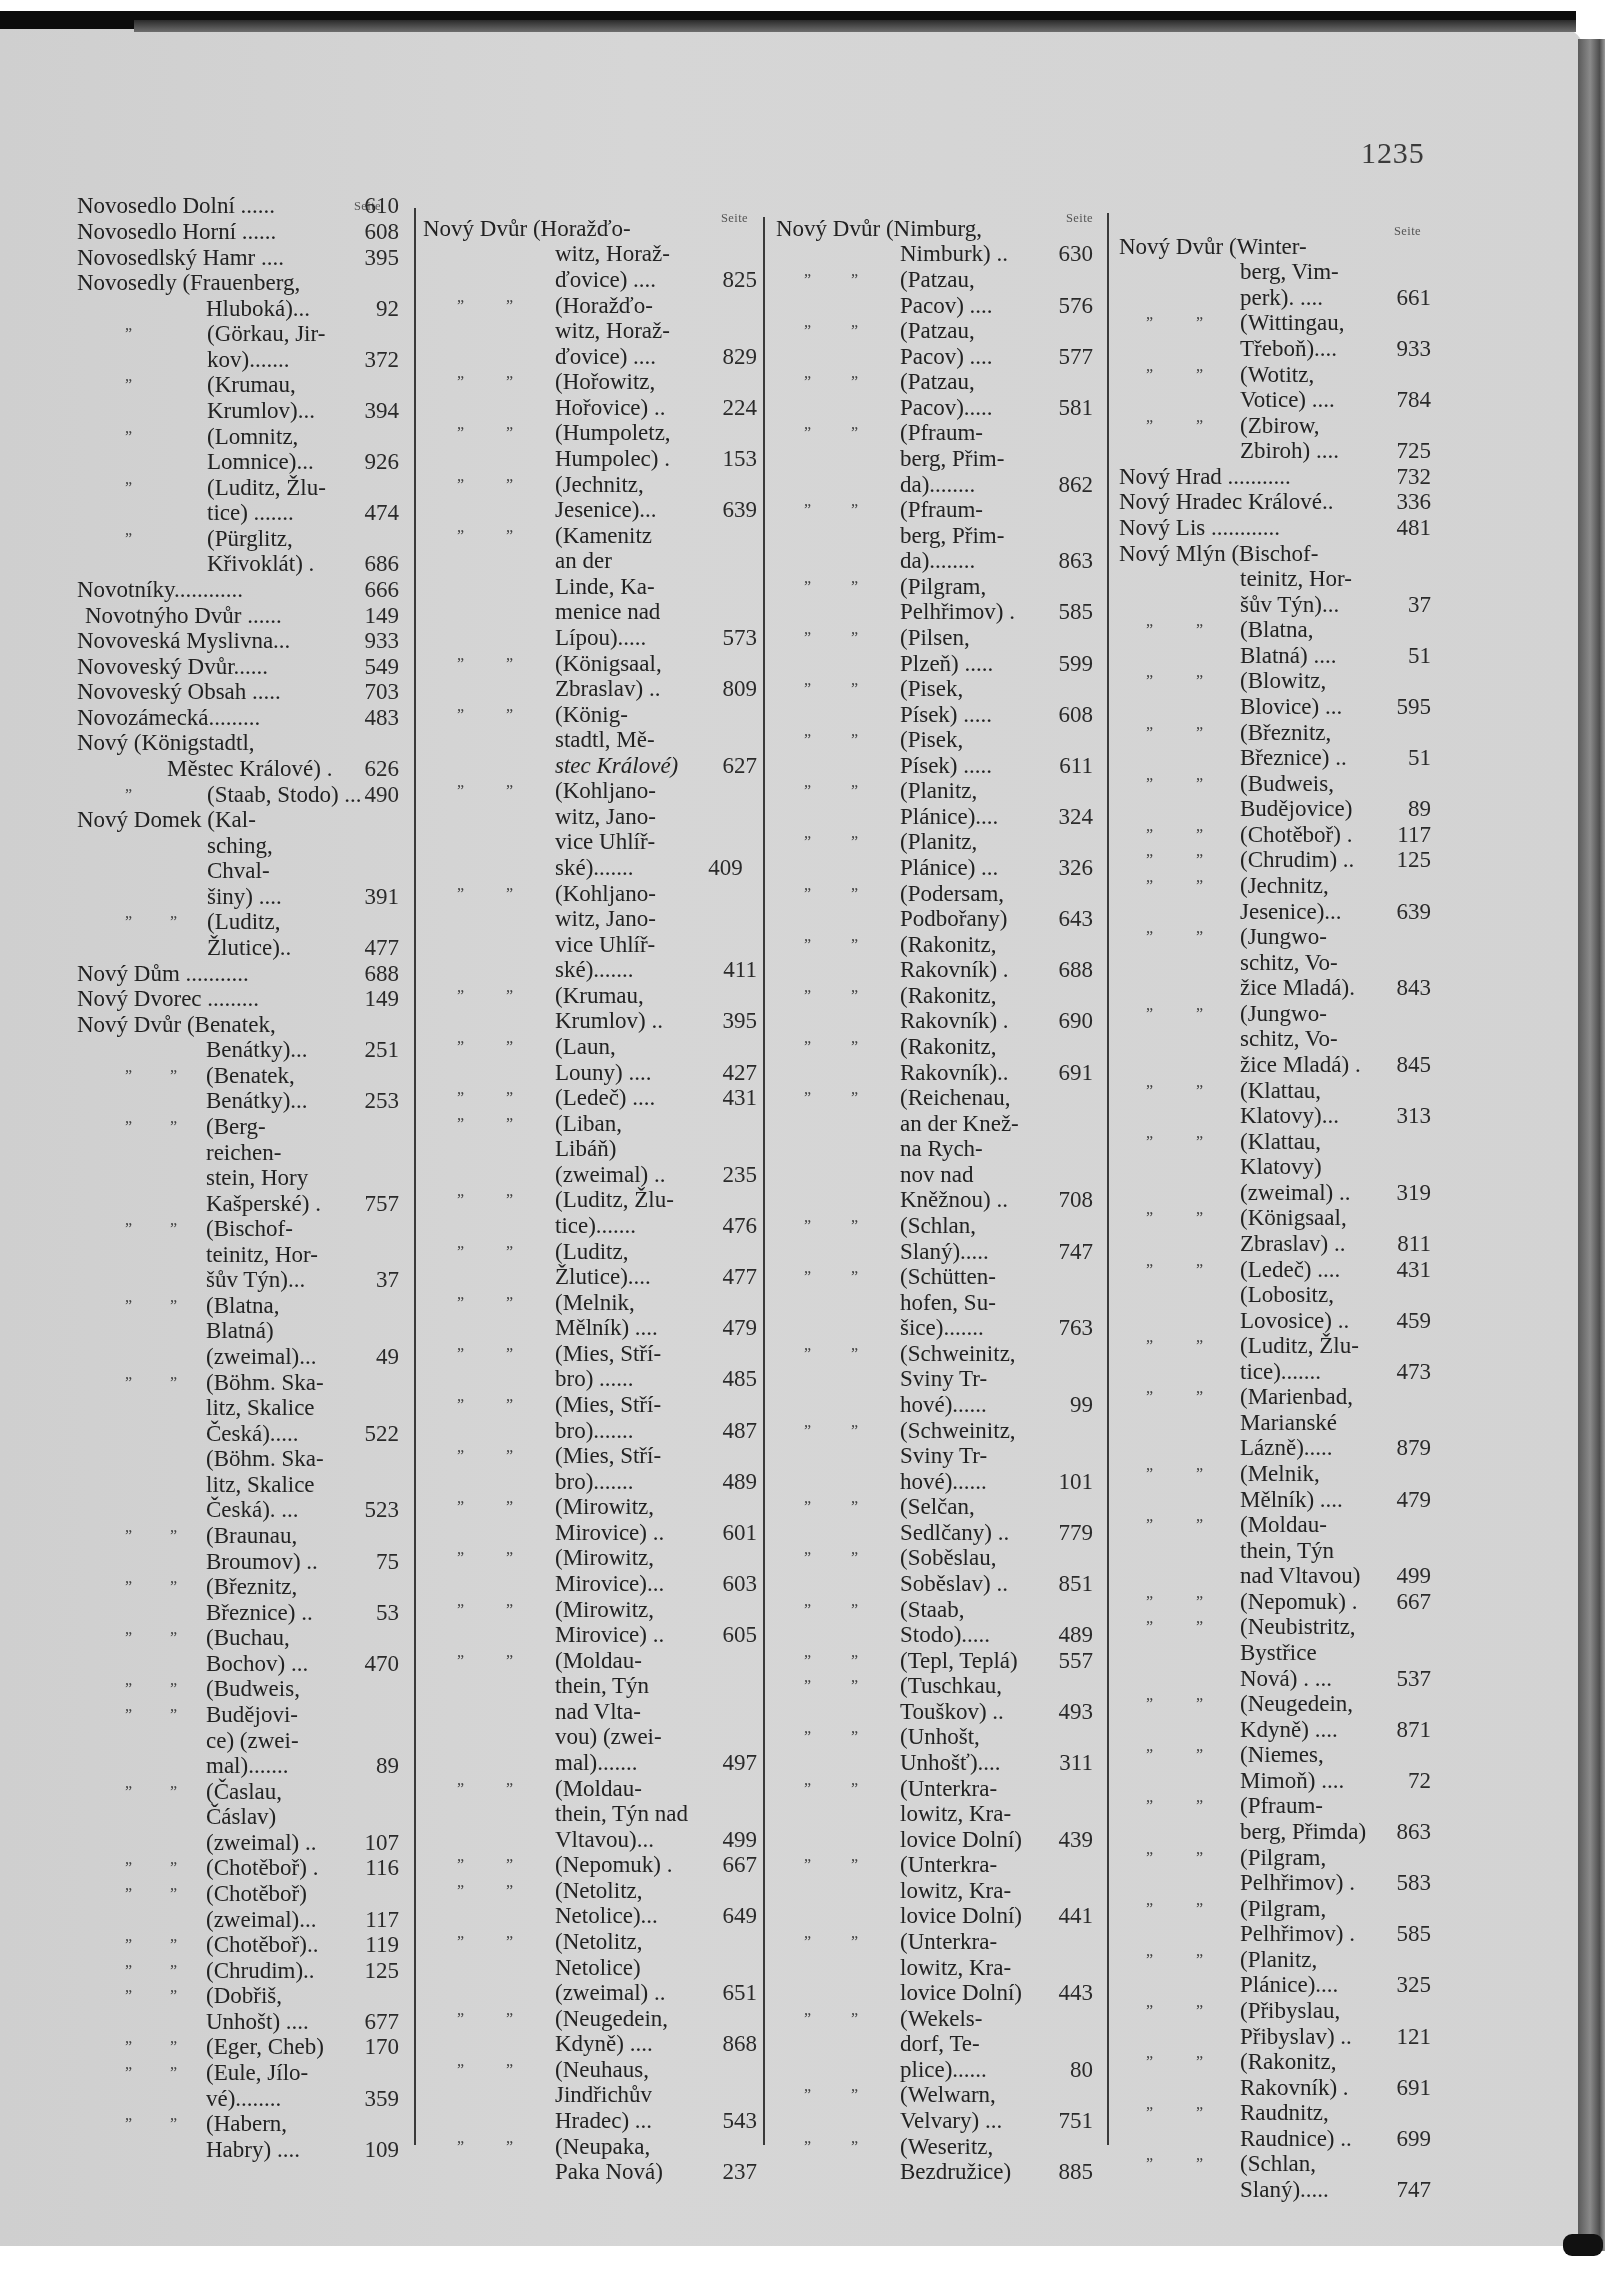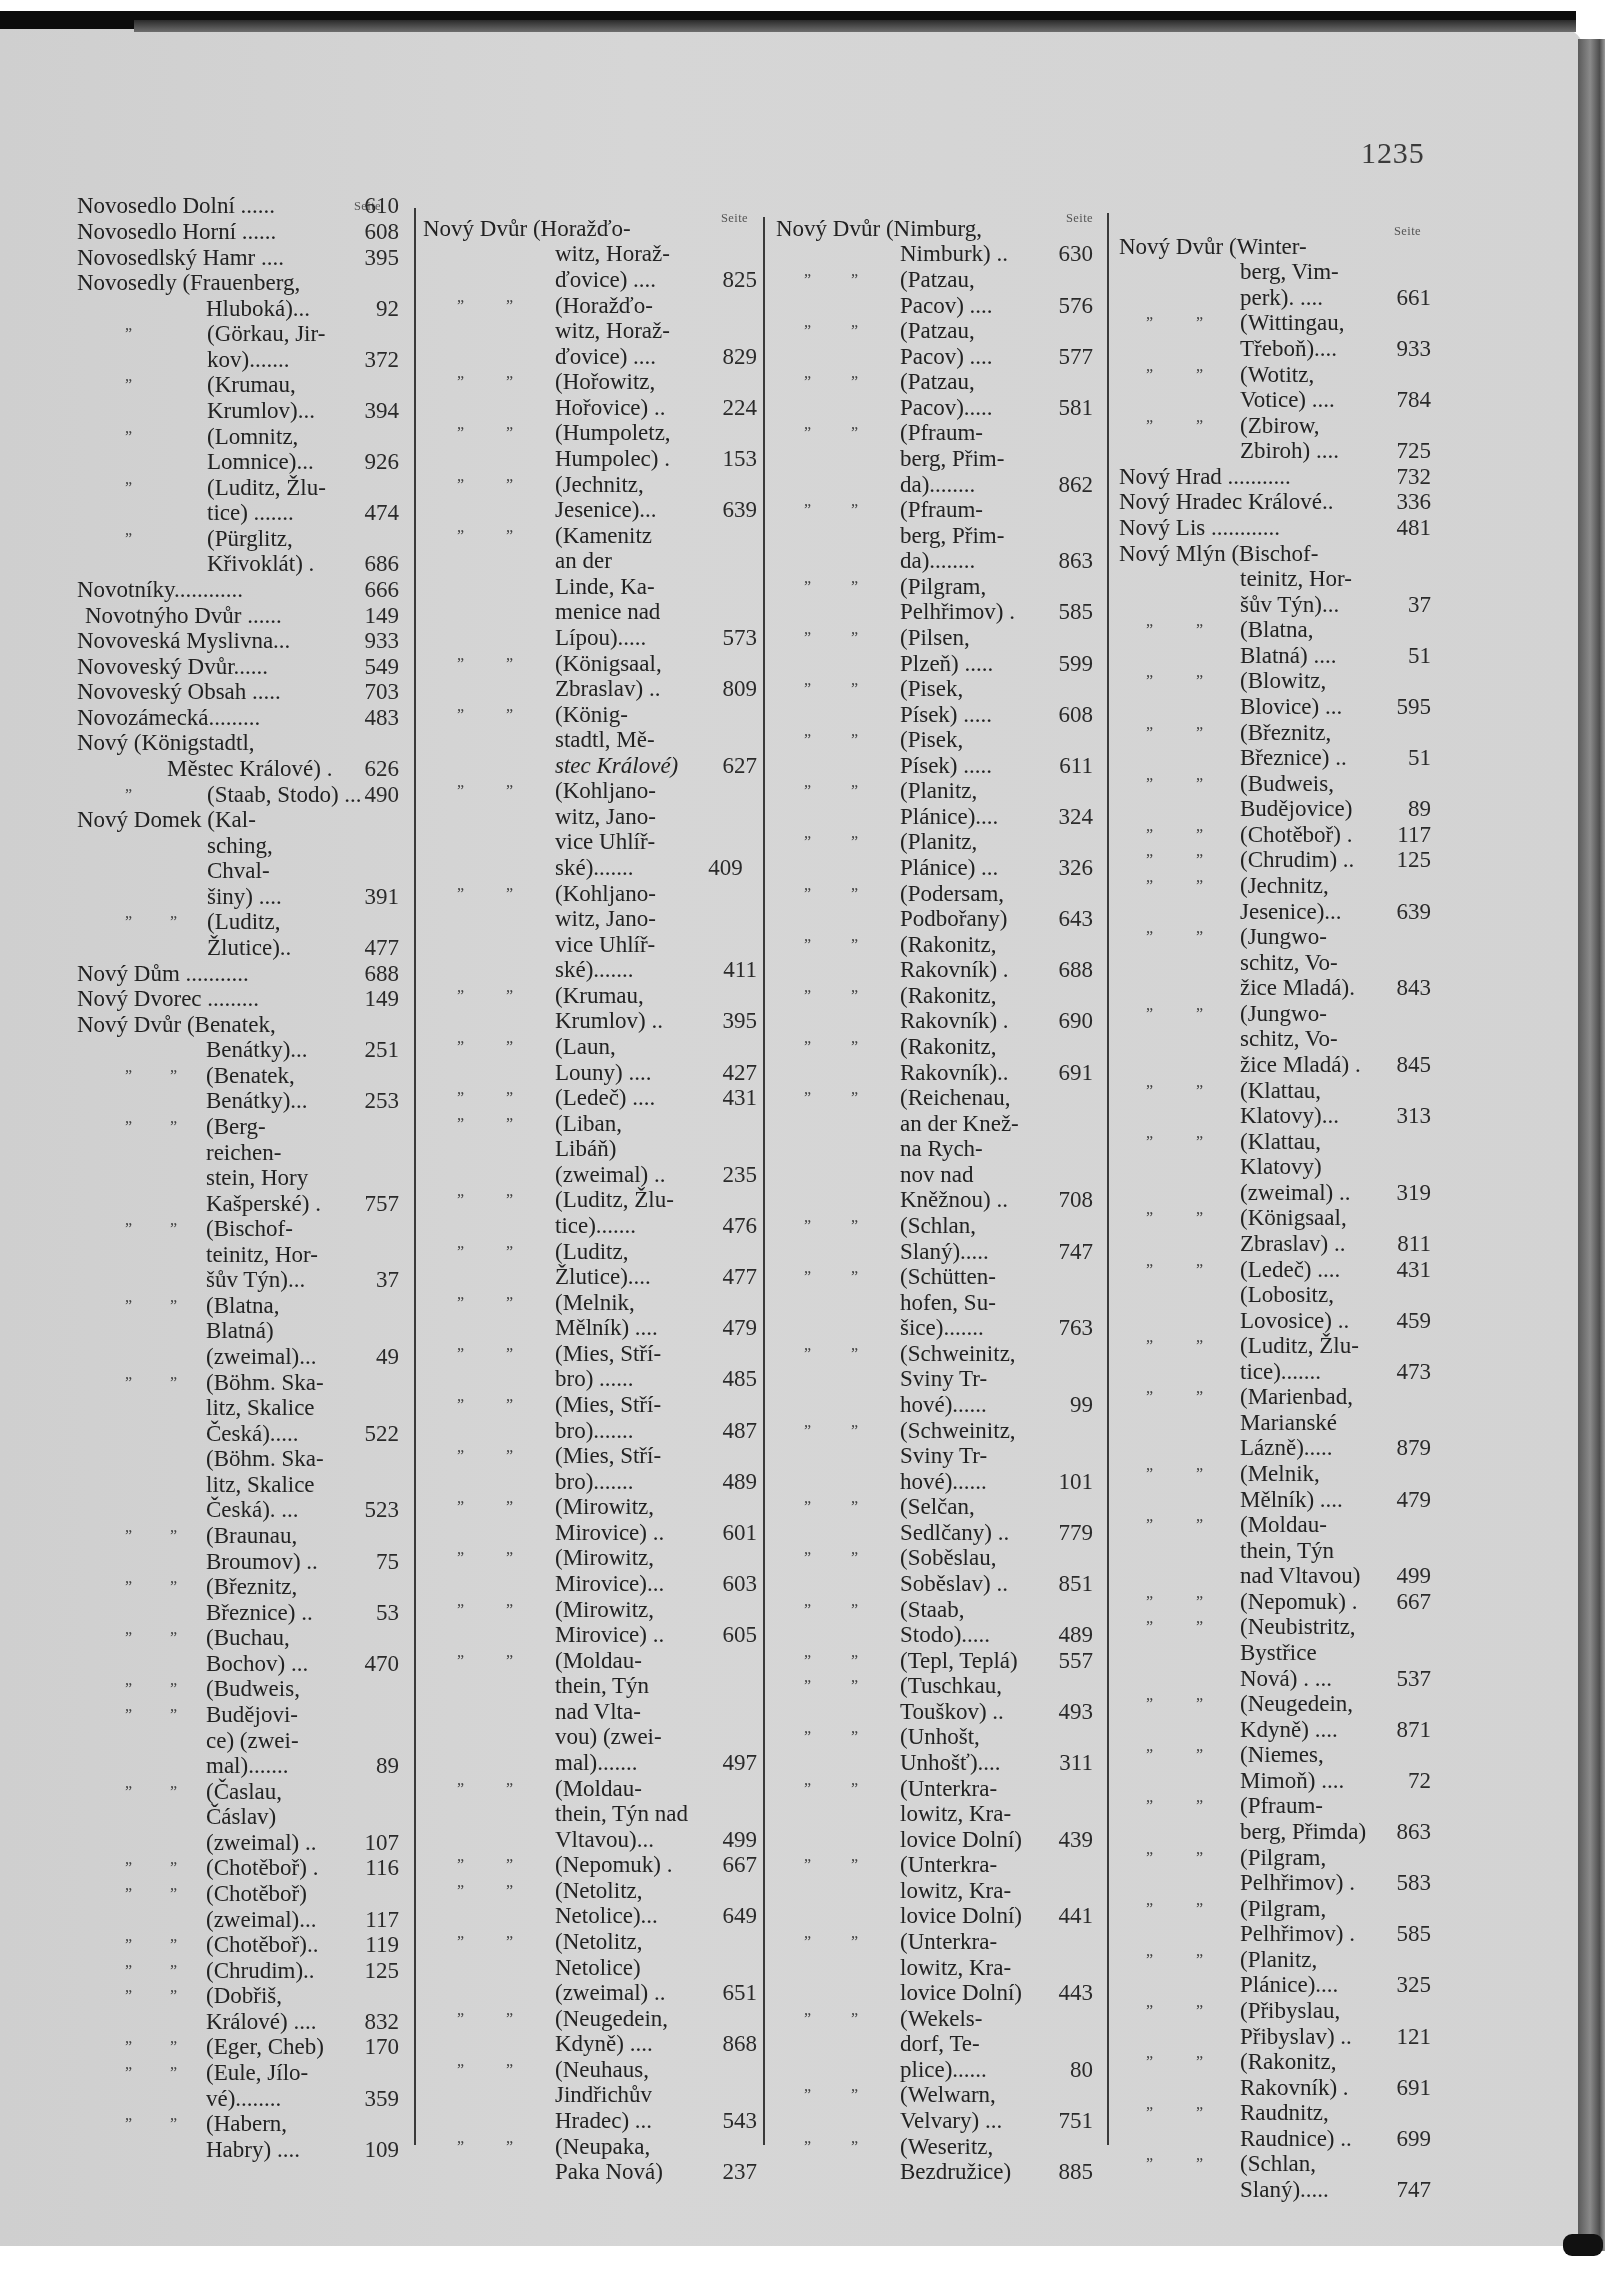--- a/index.html
+++ b/index.html
@@ -250,22 +250,22 @@
       <div>
         <span class="ditto" style="left: 125px; top: 1958px;">”</span>
         <span class="ditto" style="left: 170px; top: 1958px;">”</span>
         <div class="line" style="left: 206px; top: 1958px;">(Chrudim)..</div>
         <div class="num" style="left: 336px; width: 63px; top: 1958px;">125</div>
       </div>
       <div>
         <span class="ditto" style="left: 125px; top: 1983px;">”</span>
         <span class="ditto" style="left: 170px; top: 1983px;">”</span>
         <div class="line" style="left: 206px; top: 1983px;">(Dobřiš,</div>
-        <div class="line" style="left: 206px; top: 2009px;">Králové) ....</div>
-        <div class="num" style="left: 336px; width: 63px; top: 2009px;">832</div>
+        <div class="line" style="left: 206px; top: 2009px;">Unhošt) ....</div>
+        <div class="num" style="left: 336px; width: 63px; top: 2009px;">677</div>
       </div>
       <div>
         <span class="ditto" style="left: 125px; top: 2034px;">”</span>
         <span class="ditto" style="left: 170px; top: 2034px;">”</span>
         <div class="line" style="left: 206px; top: 2034px;">(Eger, Cheb)</div>
         <div class="num" style="left: 336px; width: 63px; top: 2034px;">170</div>
       </div>
       <div>
         <span class="ditto" style="left: 125px; top: 2060px;">”</span>
         <span class="ditto" style="left: 170px; top: 2060px;">”</span>

